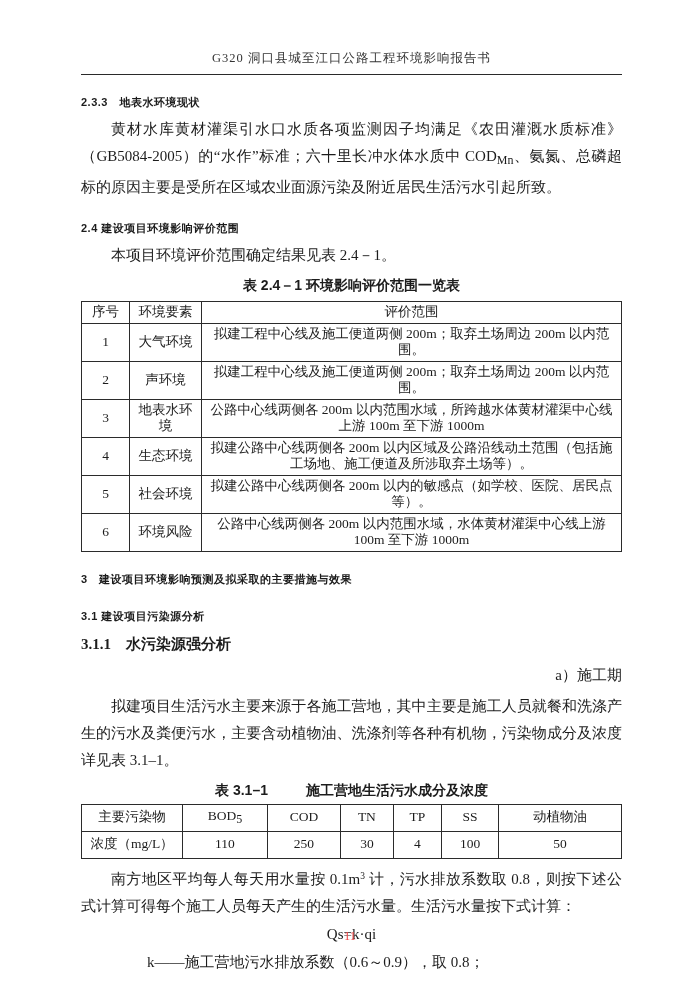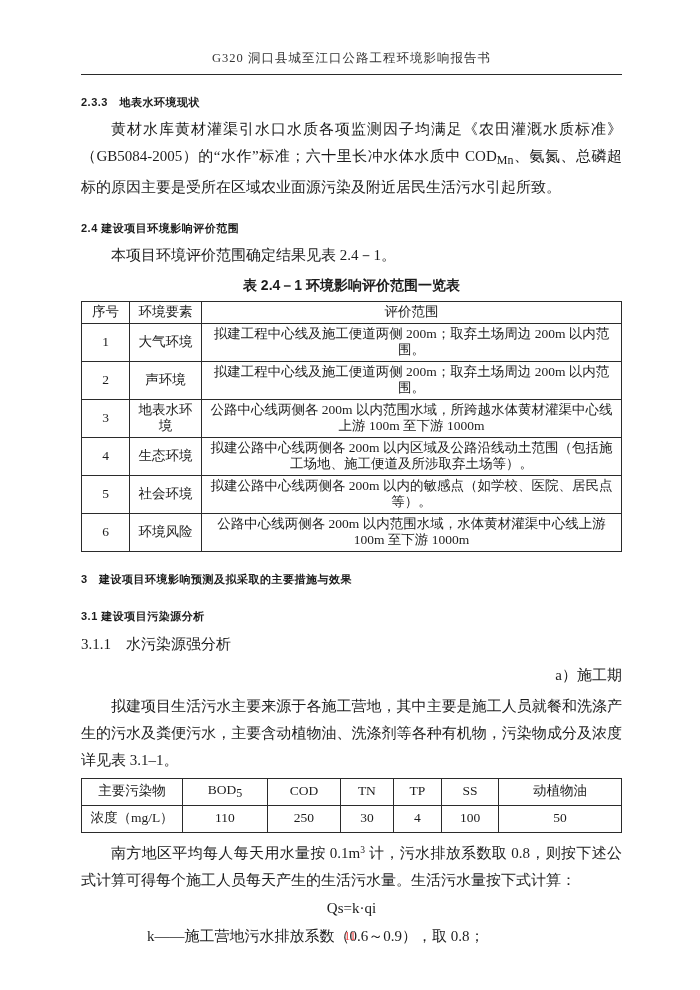--- a/index.html
+++ b/index.html
@@ -27,21 +27,21 @@
   .h-major {
     font-family: "Liberation Sans", "DejaVu Sans", sans-serif;
     font-size: 11px;
     font-weight: bold;
     margin: 17px 0 0 0;
     line-height: 20px;
     letter-spacing: 0.5px;
   }
   .h-minor {
     font-size: 15px;
-    font-weight: normal;
+    font-weight: bold;
     margin: 8px 0 0 0;
     line-height: 20px;
   }
   p.body-par {
     font-size: 15px;
     line-height: 27px;
     margin: 4px 0 0 0;
     text-align: justify;
     text-indent: 2em;
   }
@@ -179,20 +179,21 @@
   <h3 class="h-major">3　建设项目环境影响预测及拟采取的主要措施与效果</h3>
 
   <h3 class="h-major">3.1 建设项目污染源分析</h3>
 
   <h4 class="h-minor">3.1.1　水污染源强分析</h4>
 
   <p class="sub-item">a）施工期</p>
 
   <p class="body-par">拟建项目生活污水主要来源于各施工营地，其中主要是施工人员就餐和洗涤产生的污水及粪便污水，主要含动植物油、洗涤剂等各种有机物，污染物成分及浓度详见表 3.1–1。</p>
 
+  <div class="tbl-caption"><span>表 3.1–1</span><span class="caption-gap">施工营地生活污水成分及浓度</span></div>
 
   <table class="doc-table t311">
     <colgroup>
         <col class="c-first">
         <col>
         <col>
         <col>
         <col>
         <col>
         <col>

